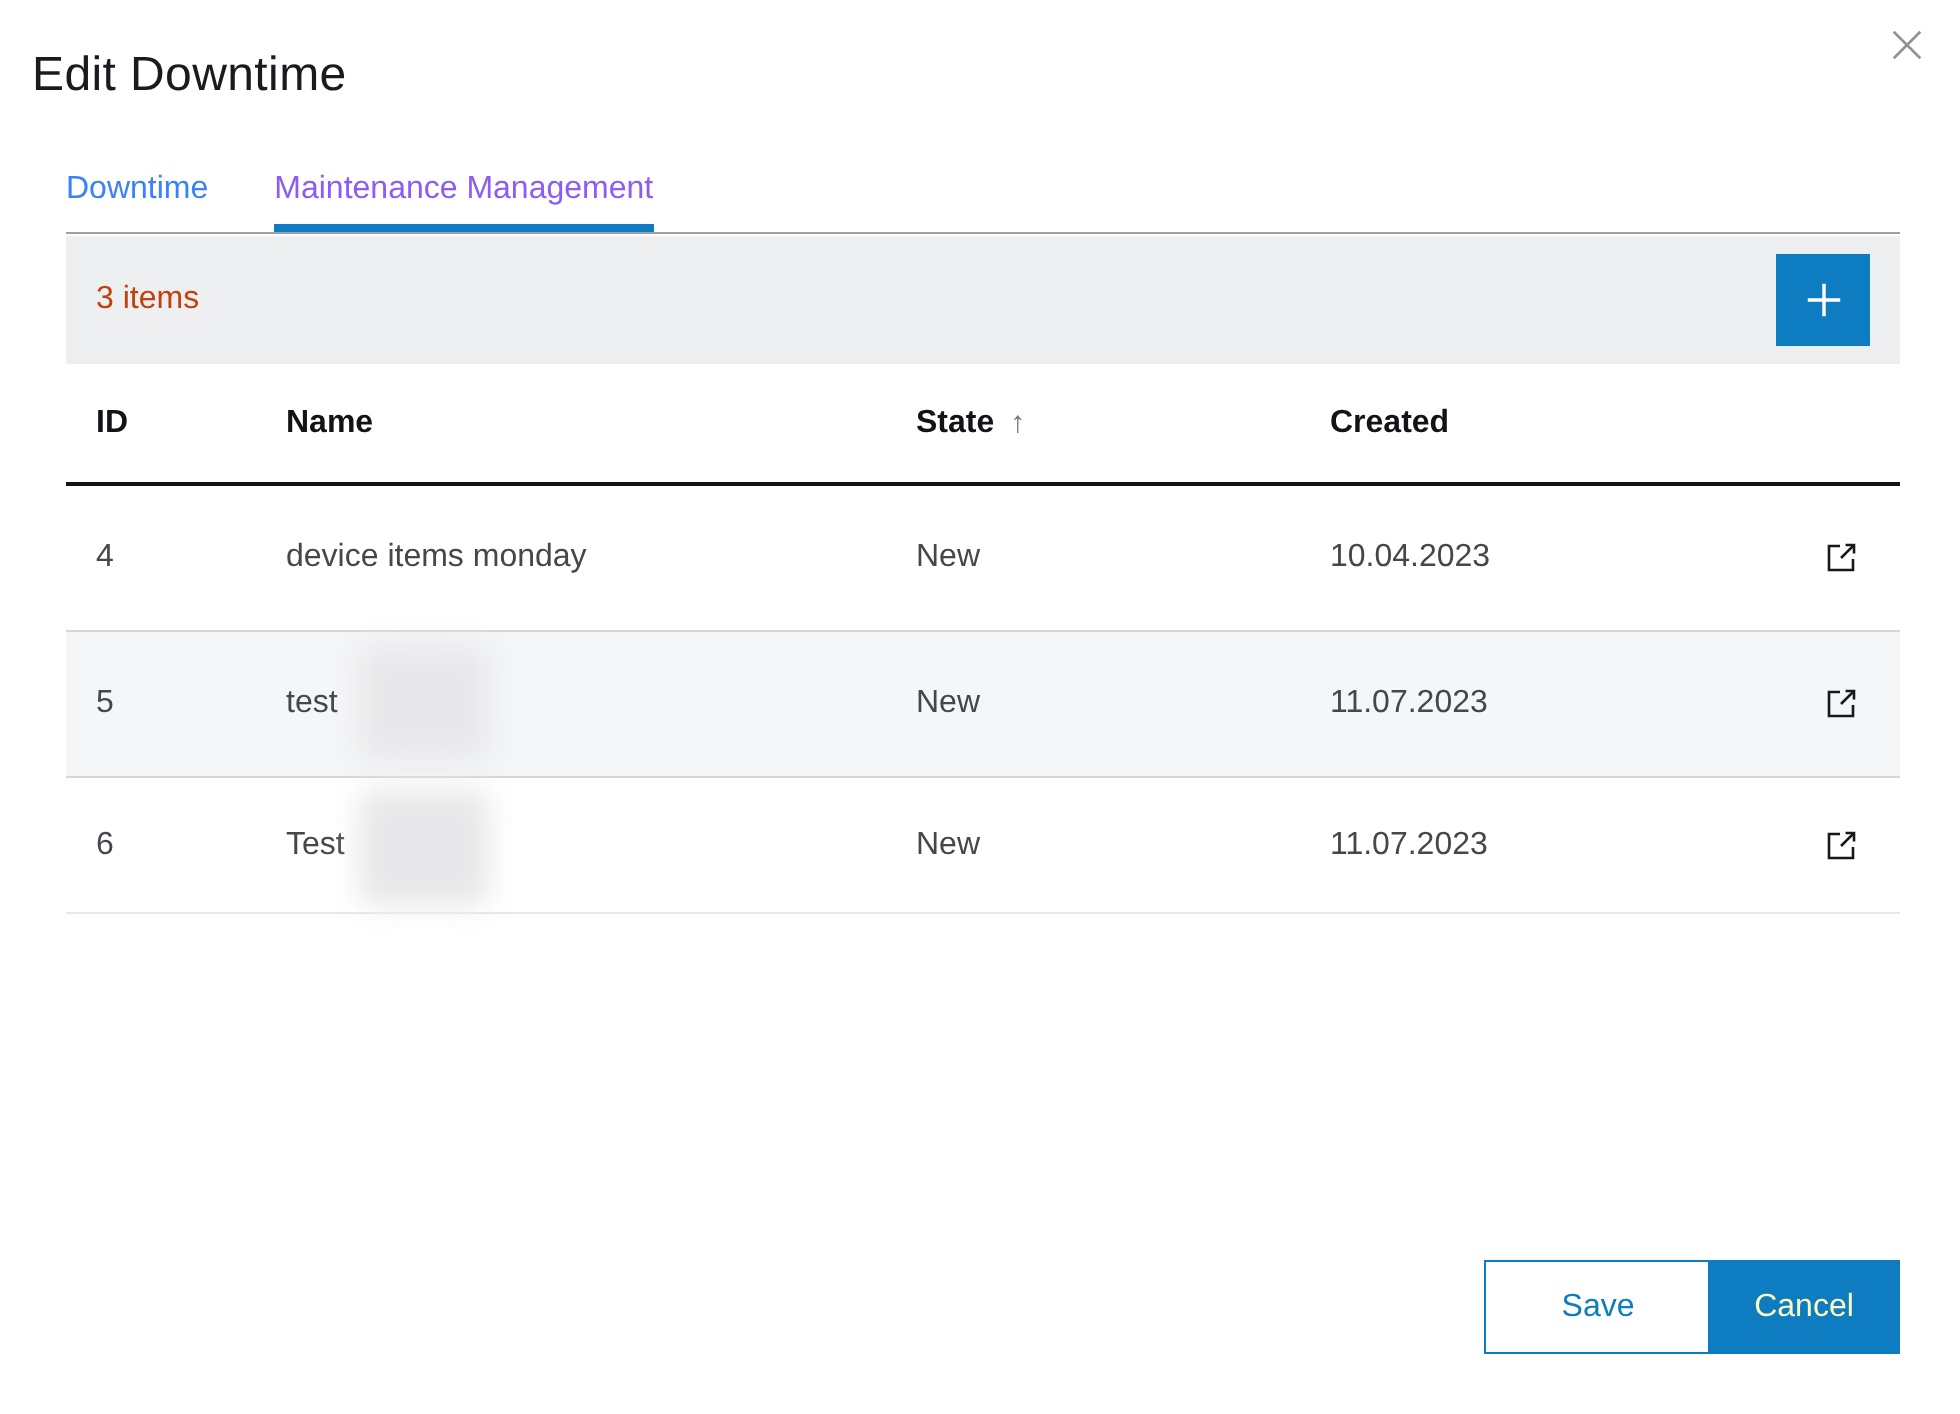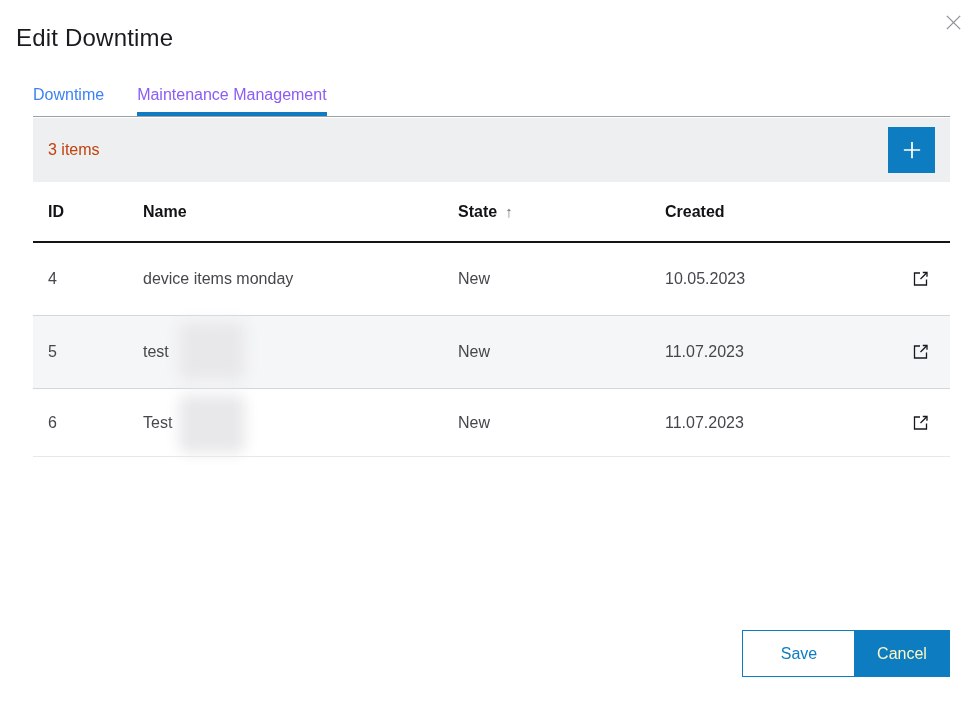--- a/index.html
+++ b/index.html
@@ -115,21 +115,21 @@
       <div class="th">Created</div>
       <div class="th"></div>
     </div>
 
     <div class="tr">
       <div class="td">4</div>
       <div class="td td-name">
         <span>device items monday</span>
       </div>
       <div class="td">New</div>
-      <div class="td">10.05.2023</div>
+      <div class="td">10.04.2023</div>
       <div class="td td-action">
         <button class="open-btn">
           <svg width="19" height="18" viewBox="0 0 18 18">
             <path d="M15 9.5 V15 H3 V3 H8.5" fill="none" stroke="currentColor" stroke-width="1.3"></path>
             <path d="M9 9 L15.3 2.7" fill="none" stroke="currentColor" stroke-width="1.3"></path>
             <path d="M11.3 2.5 H15.5 V6.7" fill="none" stroke="currentColor" stroke-width="1.3"></path>
           </svg>
         </button>
       </div>
     </div>

